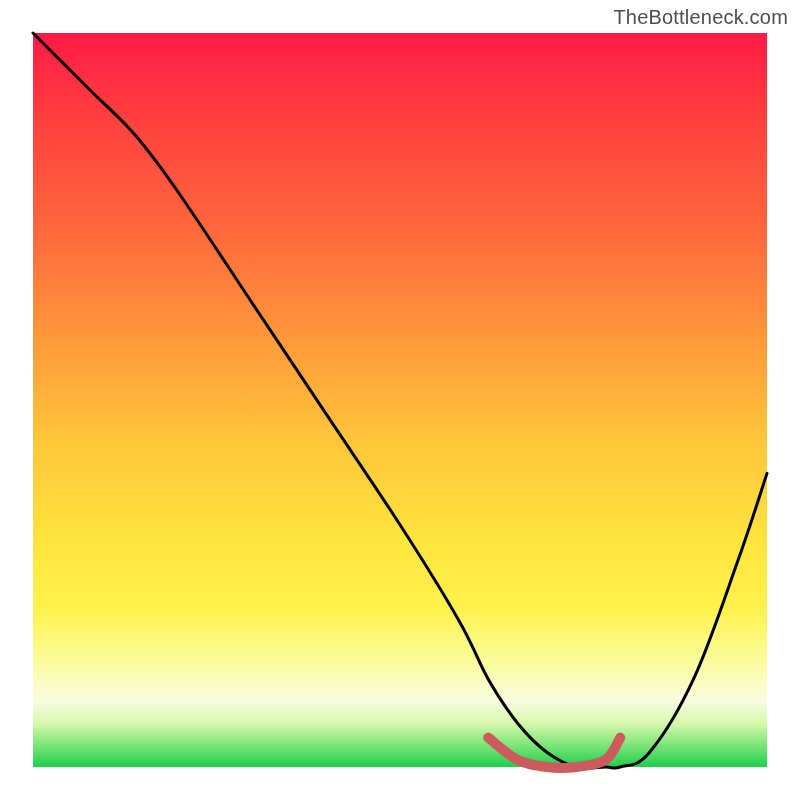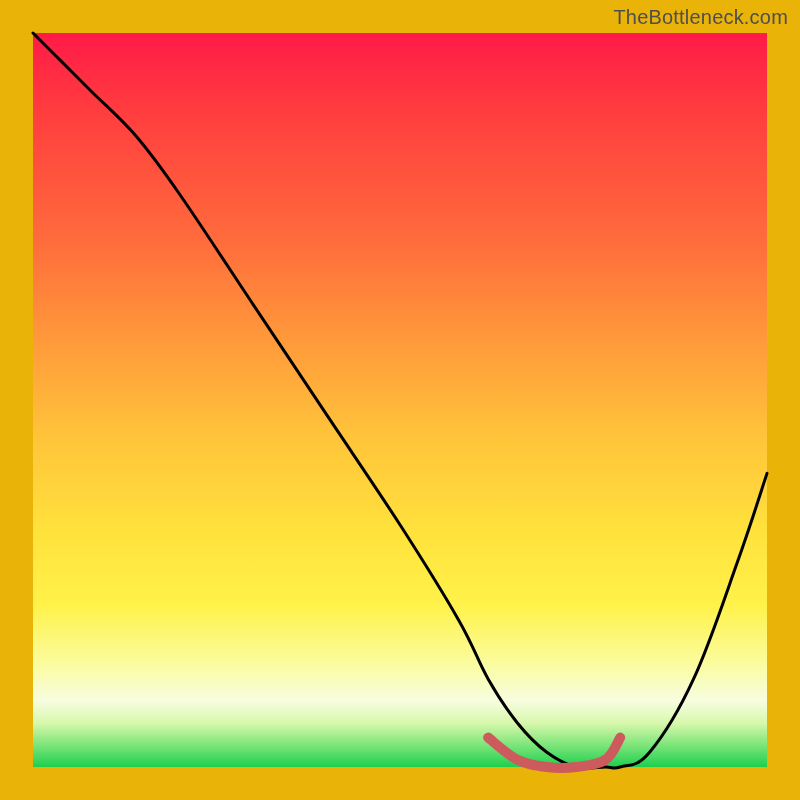--- a/index.html
+++ b/index.html
@@ -10,21 +10,21 @@
     background: #000;
     overflow: hidden;
     font-family: Arial, Helvetica, sans-serif;
   }
   .frame {
     position: absolute;
     left: 0;
     top: 0;
     width: 800px;
     height: 800px;
-    background: #eab308;
+    background: #ffffff;
   }
   .plot-area {
     position: absolute;
     left: 33px;
     top: 33px;
     width: 734px;
     height: 734px;
     
     background: linear-gradient(
       to bottom,

